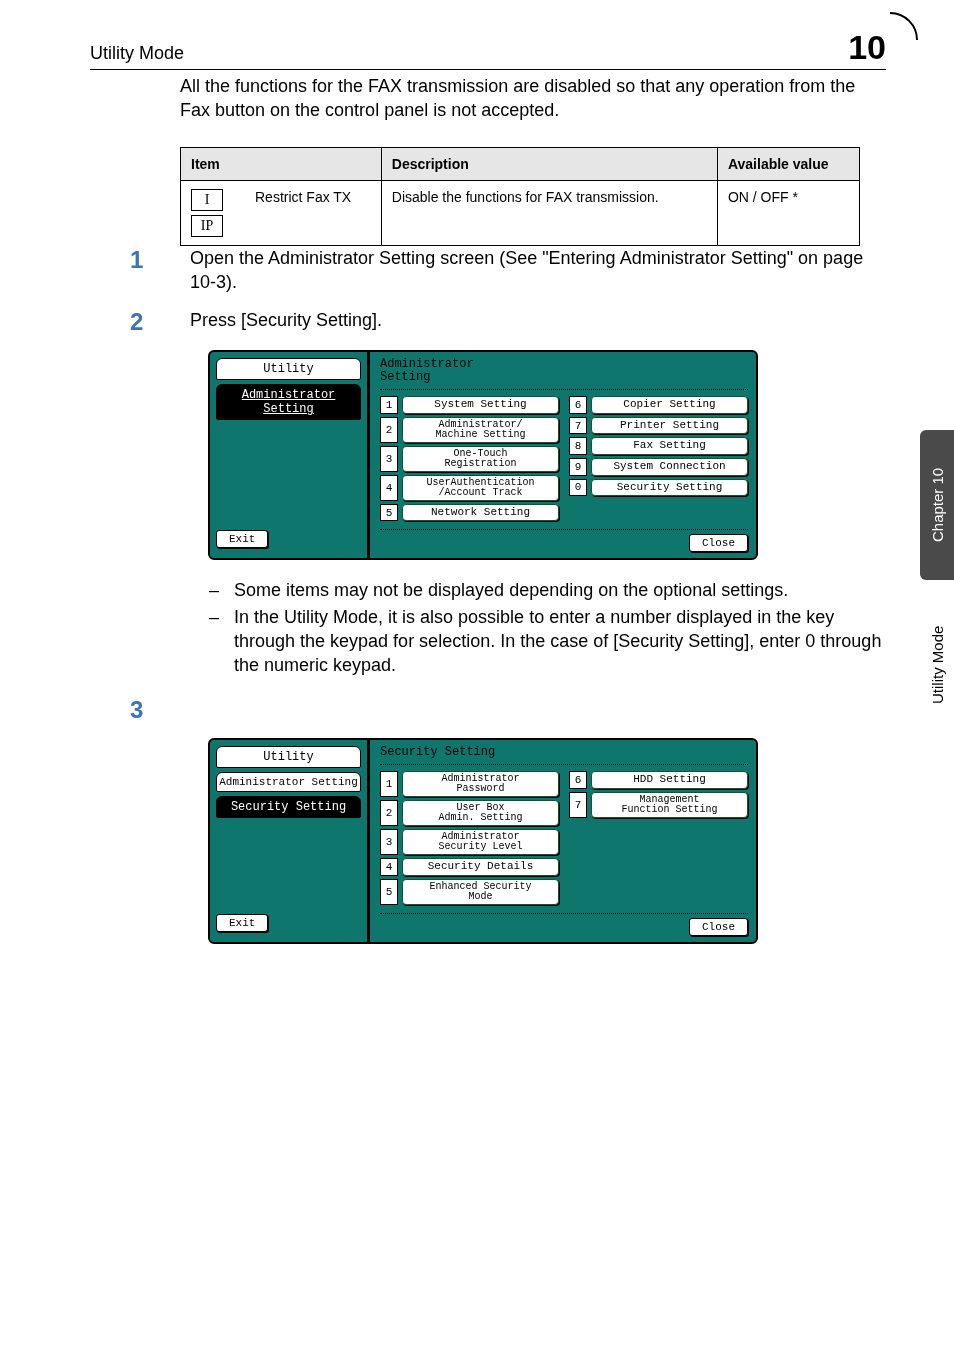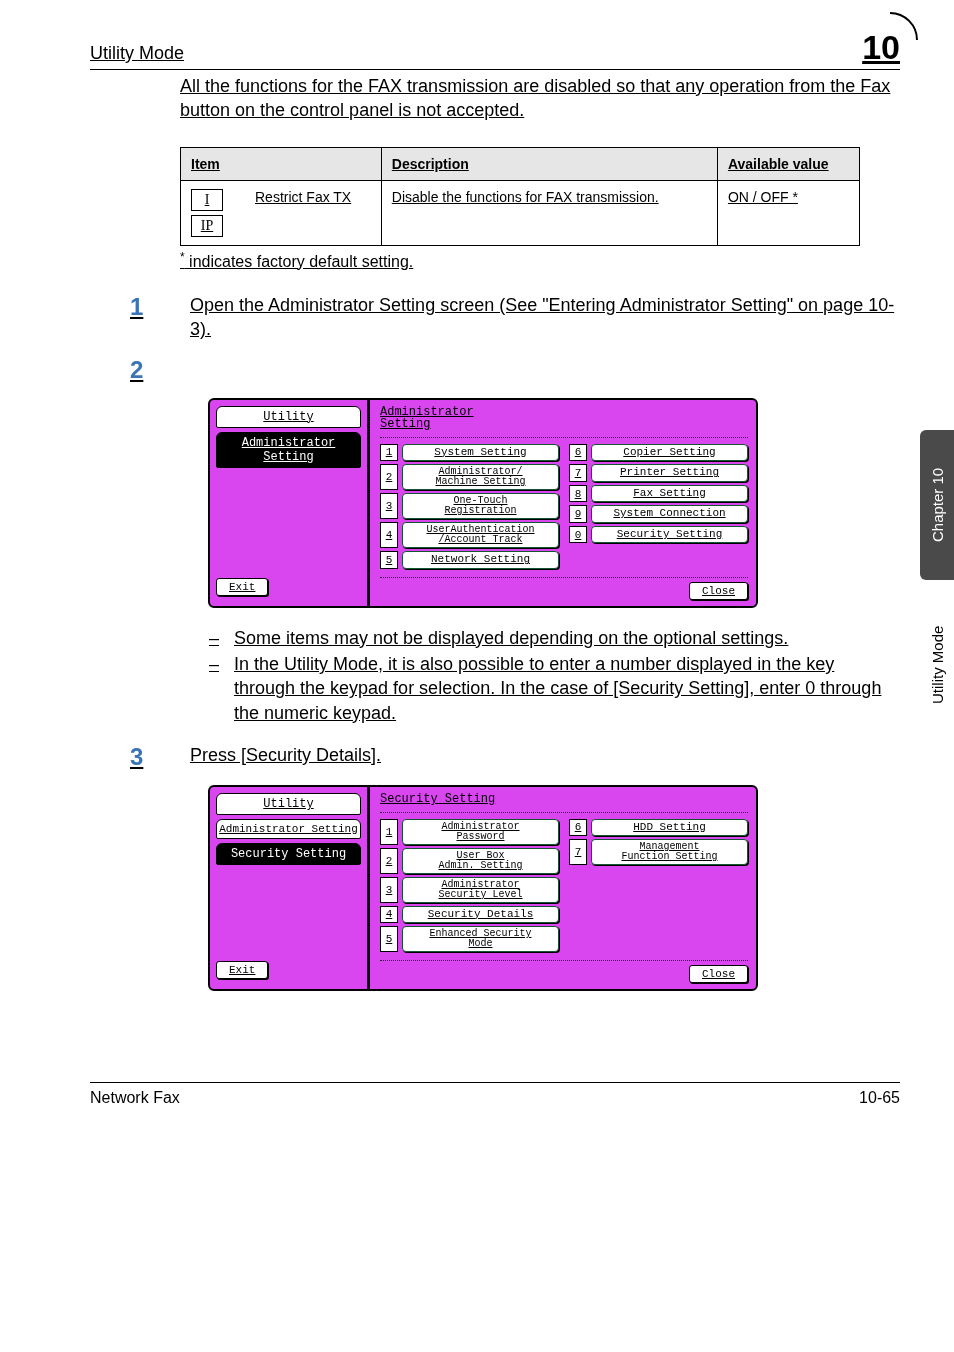--- a/index.html
+++ b/index.html
@@ -8,22 +8,21 @@
     background: #fff;
     font-family: Arial, Helvetica, sans-serif;
     color: #000;
     font-size: 16px;
   }
   .page {
     width: 954px;
     height: 1147px;
     position: relative;
     box-sizing: border-box;
-    padding: 28px 54px 0 90px;
-    text-decoration: underline;
+    padding: 28px 68px 0 90px;
   }
   
   .hdr {
     display: flex;
     align-items: baseline;
     border-bottom: 1px solid #000;
     padding-bottom: 2px;
   }
   .hdr-title { font-size: 18px; }
   .hdr-spacer { flex: 1; }
@@ -99,21 +98,21 @@
   
   .lcd {
     width: 550px;
     margin: 6px 0 18px 28px;
     border: 2px solid #000;
     border-radius: 6px;
     box-sizing: border-box;
     font-family: "Courier New", monospace;
     font-size: 12px;
     display: flex;
-    background: #d946ef;
+    background: #0f766e;
     position: relative;
   }
   .lcd-left {
     width: 160px;
     border-right: 3px solid #000;
     padding: 6px 6px 6px 6px;
     box-sizing: border-box;
     display: flex;
     flex-direction: column;
     position: relative;
@@ -263,32 +262,30 @@
               <div class="ic-box">IP</div>
             </div>
           </td>
           <td style="border-left:none;">Restrict Fax TX</td>
           <td>Disable the functions for FAX transmission.</td>
           <td>ON / OFF *</td>
         </tr>
       </tbody>
     </table>
 
-    <div class="footnote">
-      <span class="ast">*</span><span> indicates factory default setting.</span>
-    </div>
 
 
     <div class="step">
       <div class="step-num">1</div>
       <div class="step-text">Open the Administrator Setting screen (See "Entering Administrator Setting" on page 10-3).</div>
     </div>
 
     <div class="step">
       <div class="step-num">2</div>
+      <div class="step-text">Press [Security Setting].</div>
     </div>
 
     <div class="lcd">
       <div class="lcd-left">
         <div class="lcd-tab"><span>Utility</span></div>
         <div class="lcd-tab selected underlined"><span>Administrator
 Setting</span></div>
         <div class="lcd-left-bottom">
           <div class="lcd-small-btn">Exit</div>
         </div>
@@ -358,21 +355,20 @@
         <div class="note-text">Some items may not be displayed depending on the optional settings.</div>
       </div>
       <div class="note-line">
         <div class="note-dash">–</div>
         <div class="note-text">In the Utility Mode, it is also possible to enter a number displayed in the key through the keypad for selection. In the case of [Security Setting], enter 0 through the numeric keypad.</div>
       </div>
     </div>
 
     <div class="step">
       <div class="step-num">3</div>
-      <div class="step-text">Press [Security Details].</div>
     </div>
 
     <div class="lcd">
       <div class="lcd-left">
         <div class="lcd-tab"><span>Utility</span></div>
         <div class="lcd-tab" style="font-size:11px;"><span>Administrator
 Setting</span></div>
         <div class="lcd-tab selected"><span>Security Setting</span></div>
         <div class="lcd-left-bottom">
           <div class="lcd-small-btn">Exit</div>
@@ -426,18 +422,13 @@
       </div>
     </div>
 
   </div>
 
   <div class="sidetab">
     <div class="dark">Chapter 10</div>
     <div class="light">Utility Mode</div>
   </div>
 
-  <div class="ftr">
-    <span>Network Fax</span>
-    <span class="spacer"></span>
-    <span>10-65</span>
-  </div>
 </div>
 
 </body></html>

